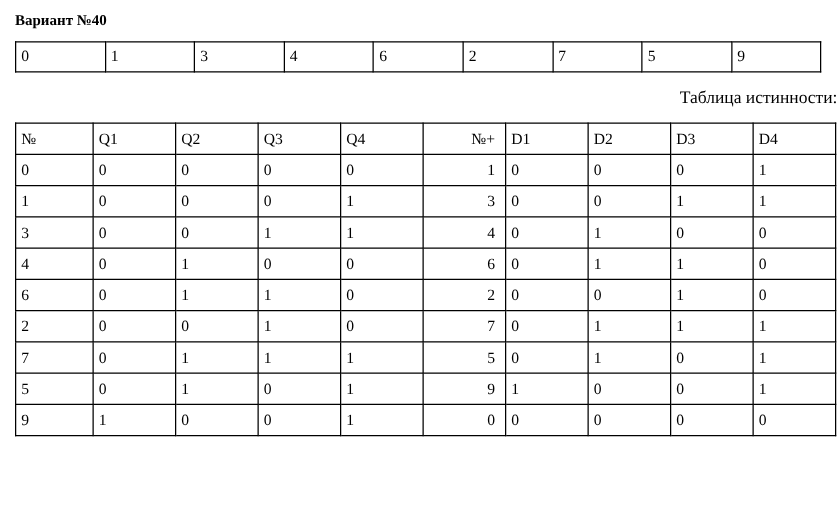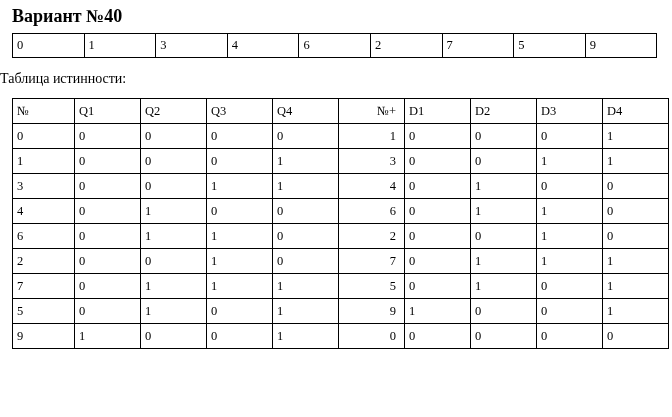--- a/index.html
+++ b/index.html
@@ -18,21 +18,21 @@
   .page {
     position: relative;
     width: 672px;
     height: 417px;
     box-sizing: border-box;
     padding: 0;
   }
   .doc-title {
     font-family: "Liberation Serif", serif;
     font-weight: bold;
-    font-size: 18px;
+    font-size: 12px;
     line-height: 16px;
     margin: 8px 0 0 12px;
   }
   table {
     border-collapse: collapse;
     table-layout: fixed;
   }
   td, th {
     border: 1px solid #000000;
     font-family: "Liberation Serif", serif;
@@ -49,21 +49,21 @@
   .variant-table {
     margin: 9px 0 0 12px;
     width: 645px;
   }
   .variant-table td {
     width: 71.6px;
     height: 23px;
     line-height: 19px;
   }
   .section-caption {
-    text-align: left;
+    text-align: right;
     font-family: "Liberation Serif", serif;
     font-size: 14px;
     line-height: 17px;
     margin: 12px 0 0 0;
     padding-right: 2px;
   }
   
   .truth-table {
     margin: 11px 0 0 12px;
     width: 645px;

